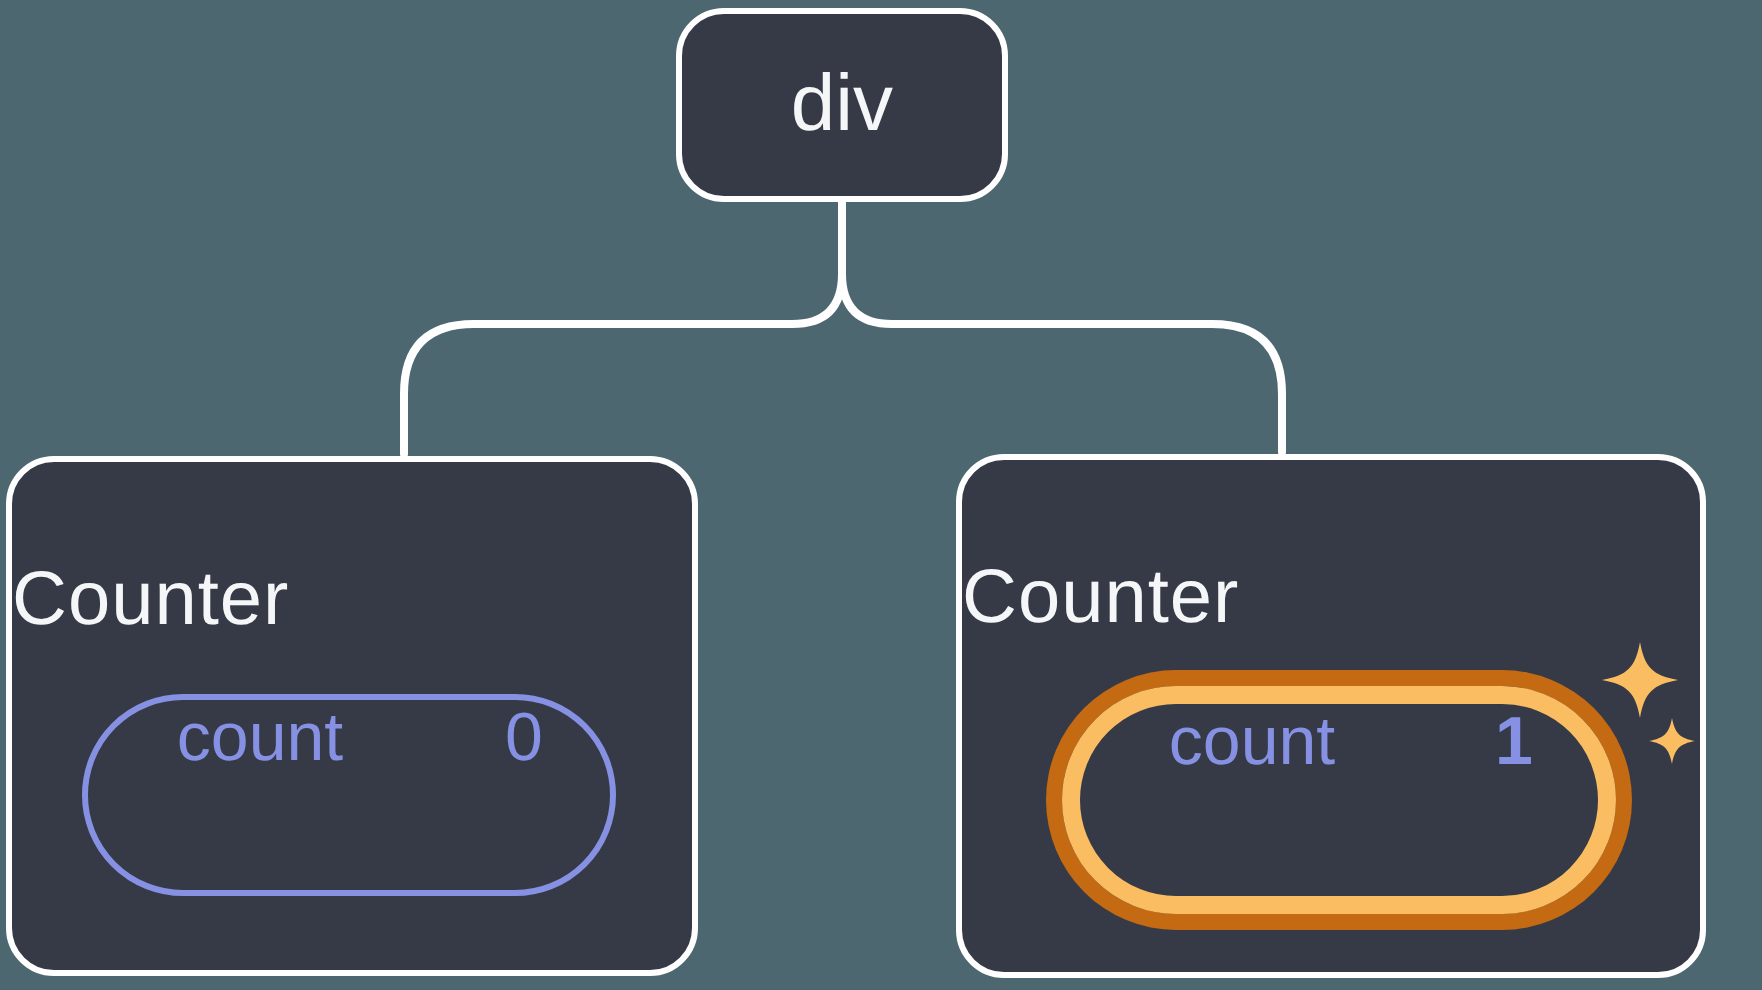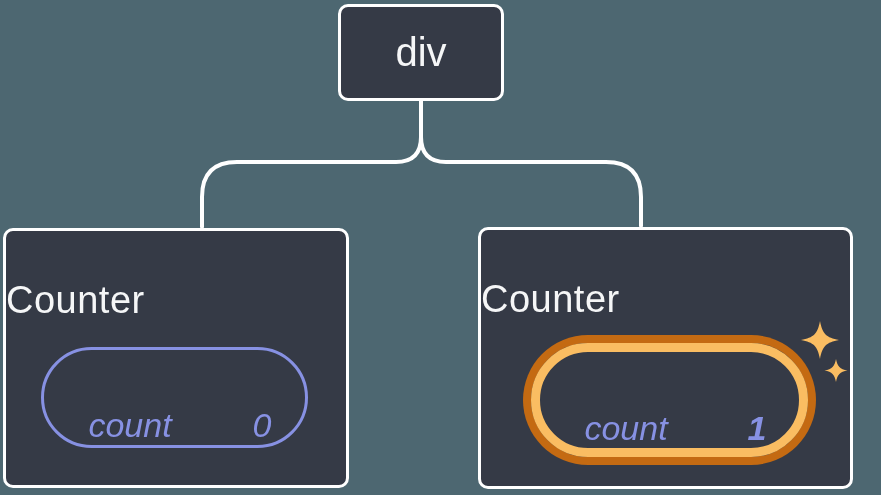--- a/index.html
+++ b/index.html
@@ -13,21 +13,21 @@
   }
   .connector-svg {
     position: absolute;
     inset: 0;
     pointer-events: none;
   }
   .card {
     position: absolute;
     background: var(--card-fill, #353a46);
     border: 3px solid var(--card-border, #ffffff);
-    border-radius: 10px;
+    border-radius: 24px;
     box-sizing: border-box;
   }
   .root-node {
     left: 338px; top: 4px;
     width: 166px; height: 97px;
     display: flex;
     align-items: center;
     justify-content: center;
     color: var(--title-text, #f5f6f7);
     font-size: 40px;
@@ -40,23 +40,22 @@
     text-align: left;
     color: var(--title-text, #f5f6f7);
     font-size: 38px;
     letter-spacing: 0.5px;
   }
   .state-pill {
     position: absolute;
     box-sizing: content-box;
     border-radius: 999px;
     display: flex;
-    align-items: flex-end;
+    align-items: flex-start;
     overflow: hidden;
-    font-style: italic;
   }
   .pill-plain {
     left: 35px; top: 116px;
     width: 261px; height: 95px;
     border: 3px solid var(--state-purple, #8791e3);
   }
   .pill-highlight {
     left: 50px; top: 113px;
     width: 259px; height: 96px;
     border: 9px solid var(--highlight-inner, #fabd62);

